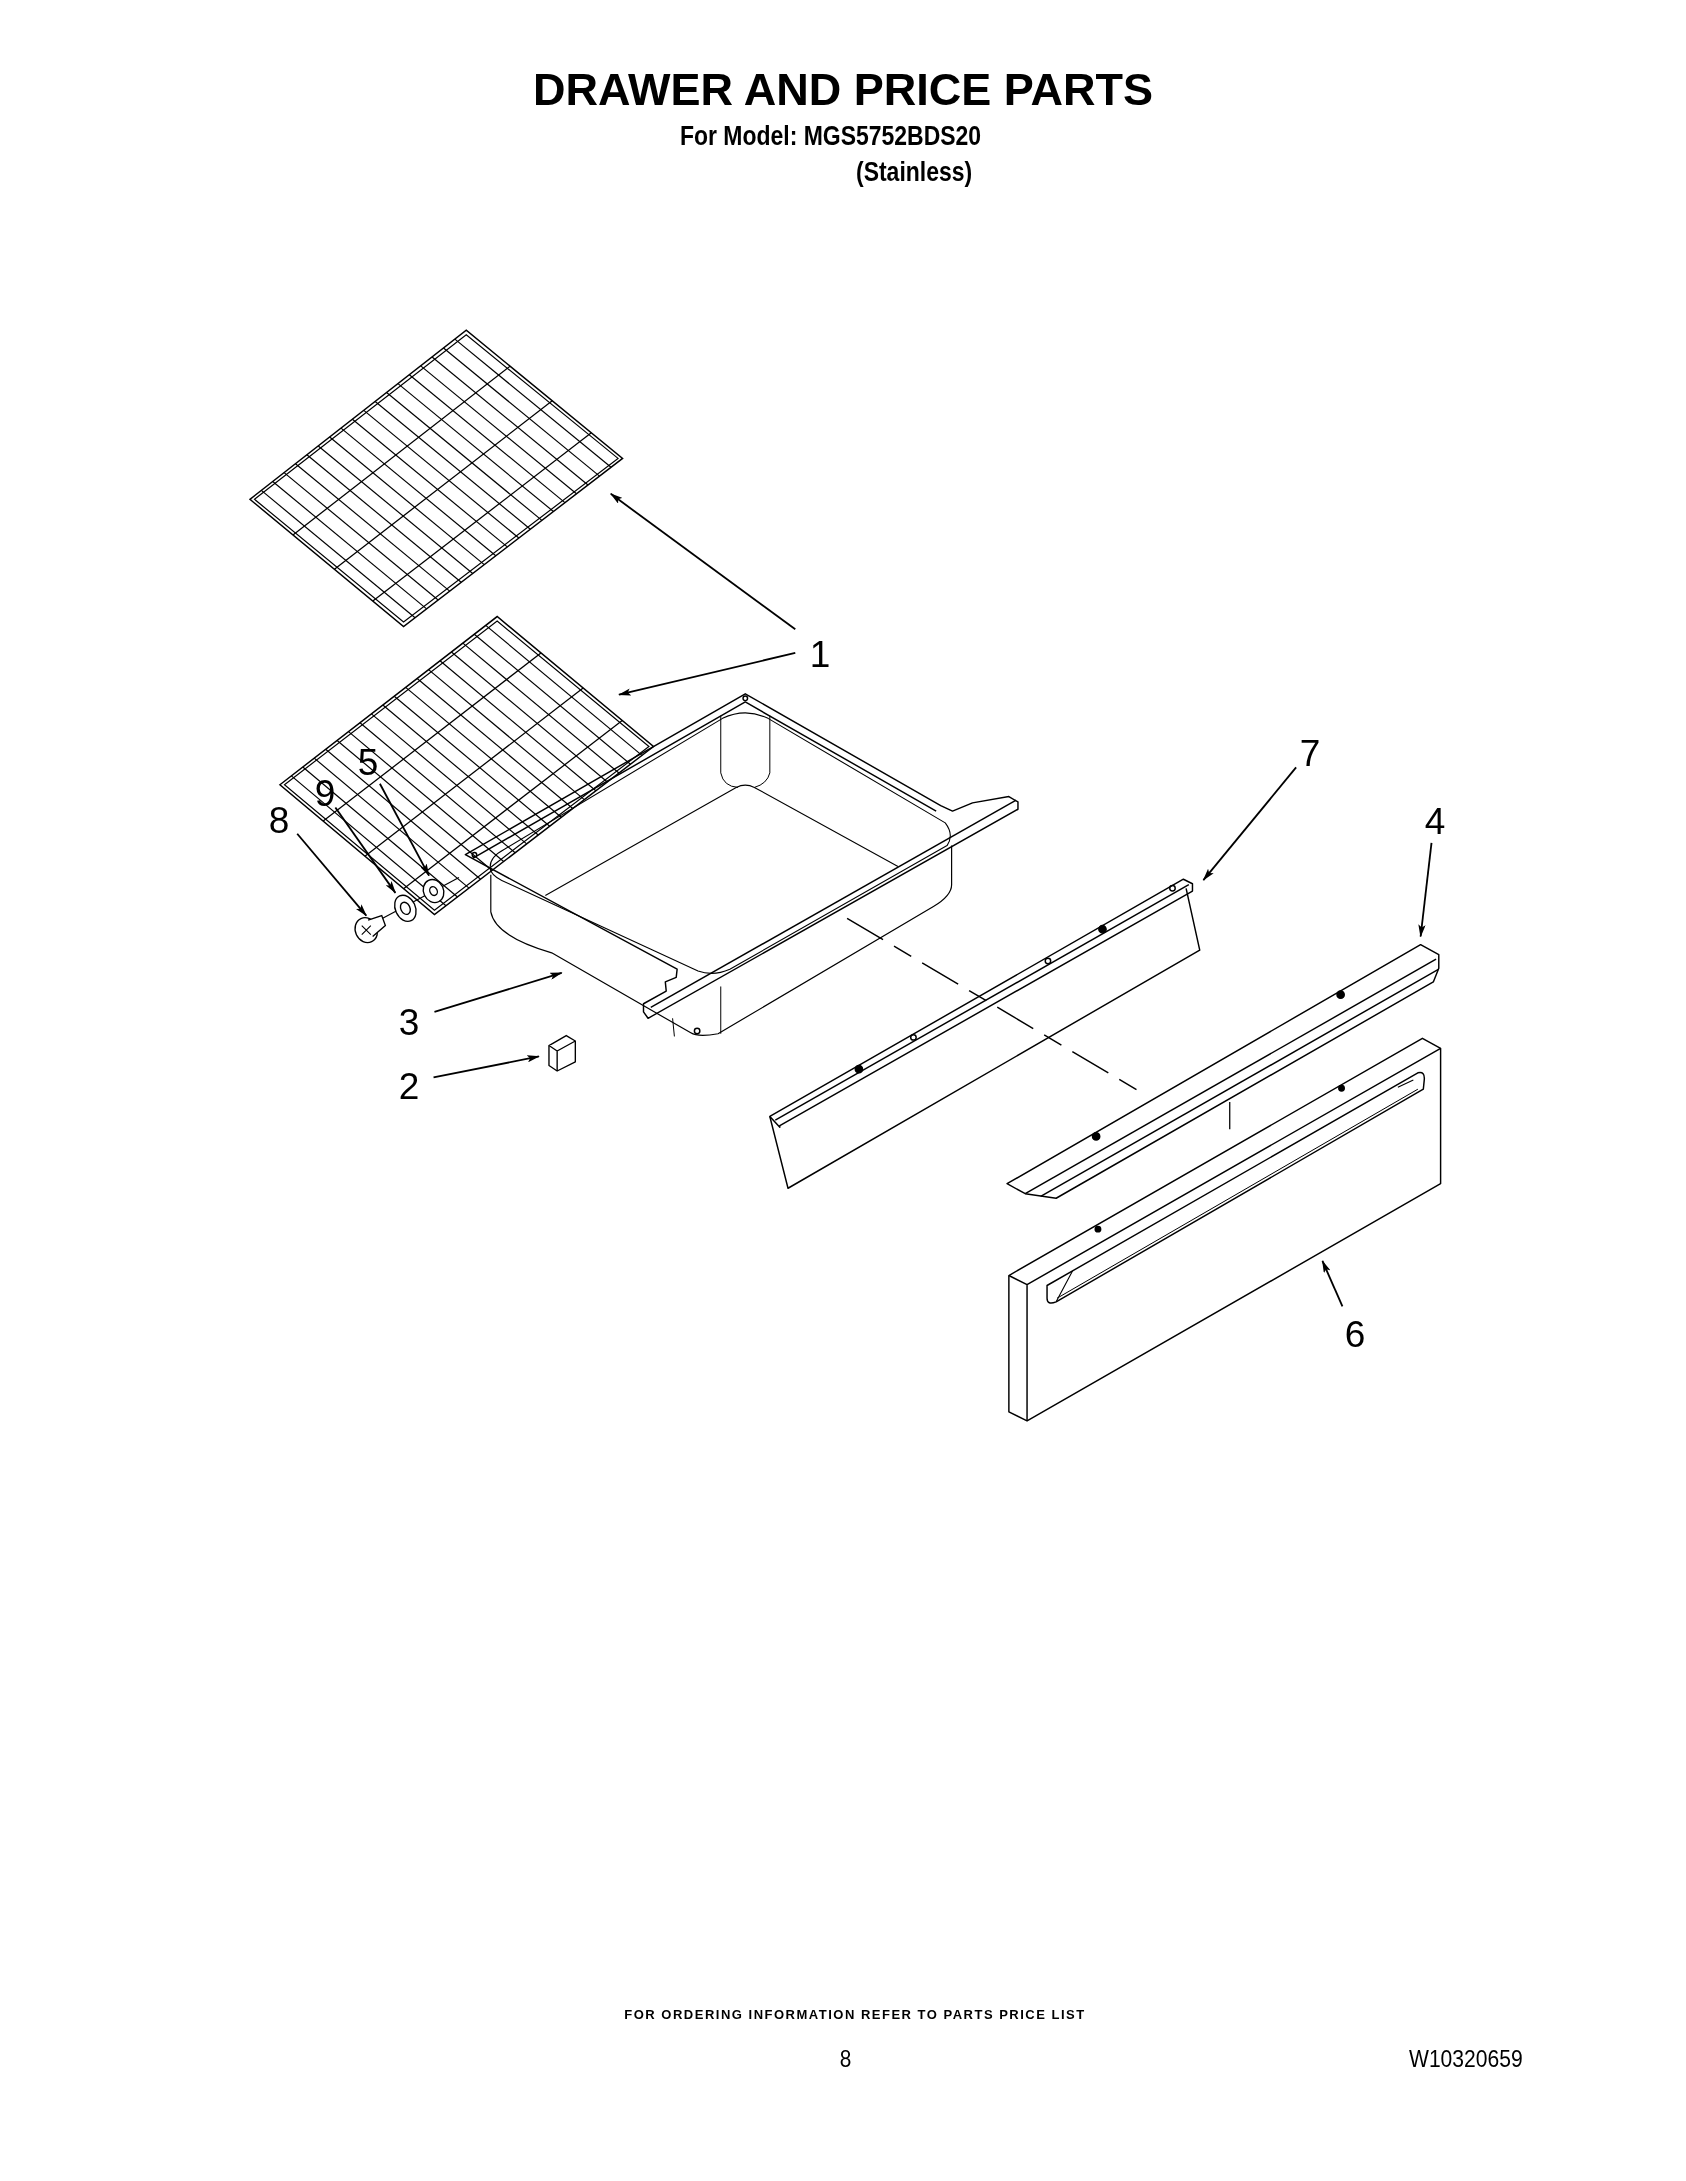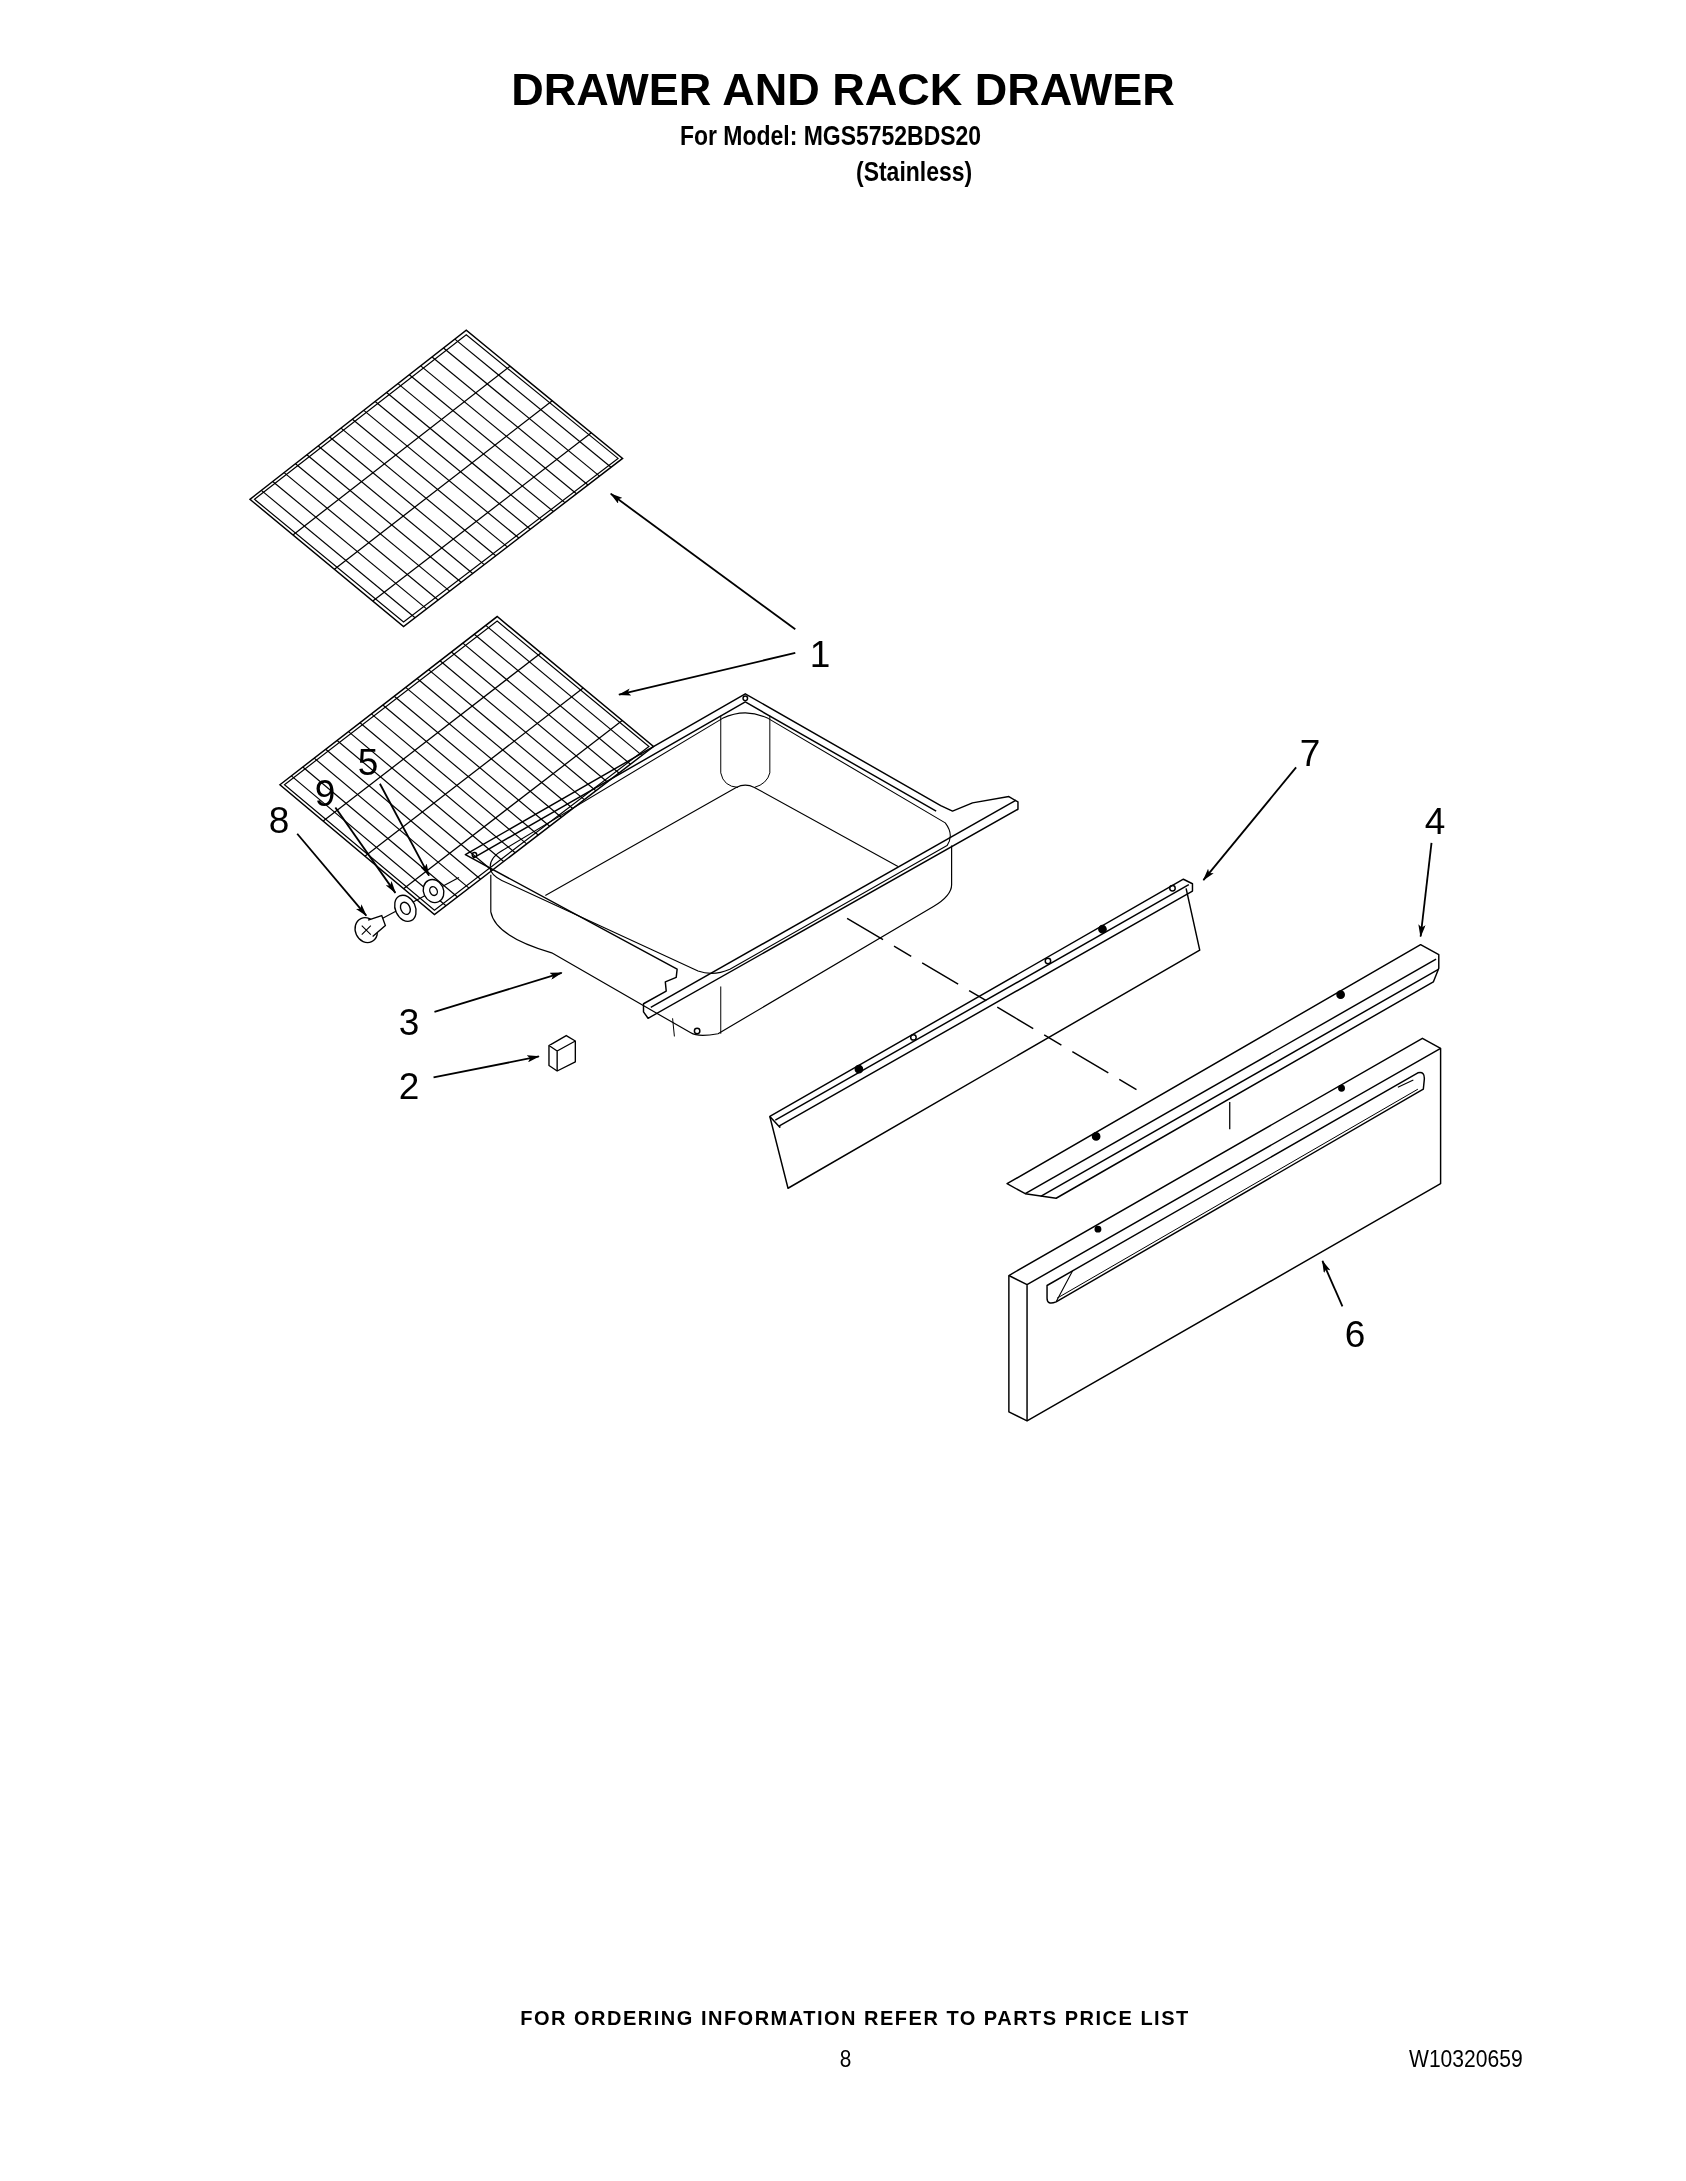--- a/index.html
+++ b/index.html
@@ -20,40 +20,40 @@
     font-family: "Liberation Sans", sans-serif; font-weight: bold; font-size: 28px;
     line-height: 1; transform-origin: left top; transform: scaleX(0.82); white-space: nowrap;
   }
   svg.diagram { position: absolute; left: 0; top: 0; }
   .callout {
     position: absolute; font-family: "Liberation Sans", sans-serif; font-size: 37px;
     line-height: 1; width: 36px; text-align: center; margin-left: -18px;
   }
   .footer-note {
     position: absolute; left: 0; width: 1686px; top: 2008px; text-align: center;
-    font-family: "Liberation Sans", sans-serif; font-weight: bold; font-size: 20px;
+    font-family: "Liberation Sans", sans-serif; font-weight: bold; font-size: 13px;
     letter-spacing: 1.5px; line-height: 1; padding-left: 24px; box-sizing: border-box;
   }
   .page-number {
     position: absolute; left: 823px; width: 45px; top: 2047px; text-align: center;
     font-family: "Liberation Sans", sans-serif; font-size: 24.5px; line-height: 1;
     transform-origin: center top; transform: scaleX(0.85);
   }
   .doc-number {
     position: absolute; left: 1409px; top: 2047px; white-space: nowrap;
     font-family: "Liberation Sans", sans-serif; font-size: 24.5px; line-height: 1;
     transform-origin: left top; transform: scaleX(0.86);
   }
 </style>
 </head>
 <body>
 
 <div class="page">
 
-  <div class="title">DRAWER AND RACK DRAWER</div>
+  <div class="title">DRAWER AND PRICE PARTS</div>
   <div class="subtitle">For Model: MGS5752BDS20</div>
   <div class="subtitle2">(Stainless)</div>
 
   <svg class="diagram" width="1686" height="2182" viewBox="0 0 1855 2400" xmlns="http://www.w3.org/2000/svg">
     <defs>
       <marker id="ah" markerWidth="14" markerHeight="8" refX="13" refY="4" orient="auto" markerUnits="userSpaceOnUse">
         <path d="M0,0 L14,4 L0,8 L3,4 Z" fill="#000"></path>
       </marker>
     </defs>
 

